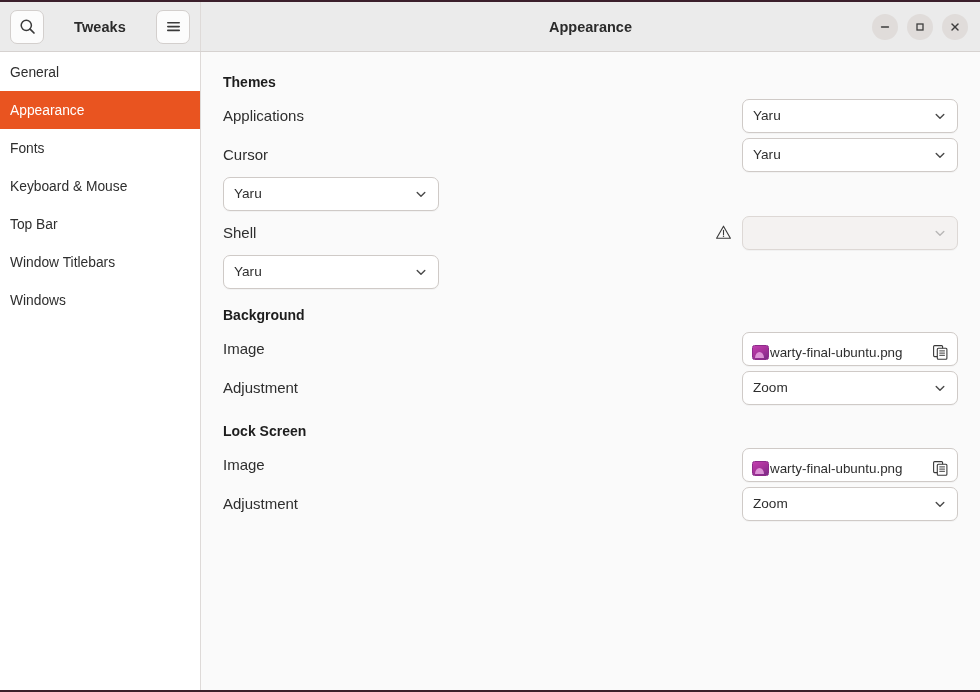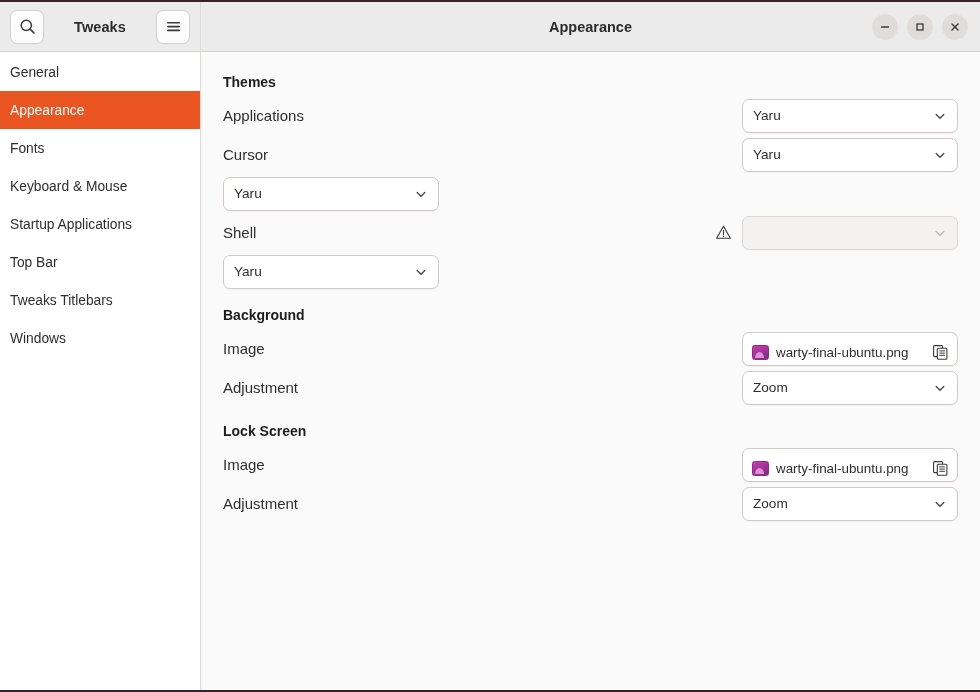--- a/index.html
+++ b/index.html
@@ -195,21 +195,21 @@
   
   .filebtn {
     width: 216px;
     height: 34px;
     background: #ffffff;
     border: 1px solid #cfcac7;
     border-radius: 7px;
     display: flex;
     align-items: center;
     padding: 7px 8px 0 9px;
-    gap: 7px;
+    gap: 1px;
     cursor: pointer;
     box-shadow: 0 1px 1px rgba(0,0,0,.035);
   }
   .filebtn .fname {
     flex: 1 1 auto;
     font-size: 13.4px;
     color: #2e2e2e;
     white-space: nowrap;
     overflow: hidden;
   }
@@ -293,27 +293,24 @@
         <div class="side-item active">
           <span>Appearance</span>
         </div>
         <div class="side-item">
           <span>Fonts</span>
         </div>
         <div class="side-item">
           <span>Keyboard &amp; Mouse</span>
         </div>
         <div class="side-item">
-          <span>Startup Applications</span>
-        </div>
-        <div class="side-item">
           <span>Top Bar</span>
         </div>
         <div class="side-item">
-          <span>Tweaks Titlebars</span>
+          <span>Window Titlebars</span>
         </div>
         <div class="side-item">
           <span>Windows</span>
         </div>
       </div>
 
     <div id="content">
         <div class="group-title">Themes</div>
         <div class="row">
           <div class="row-label">Applications</div>

